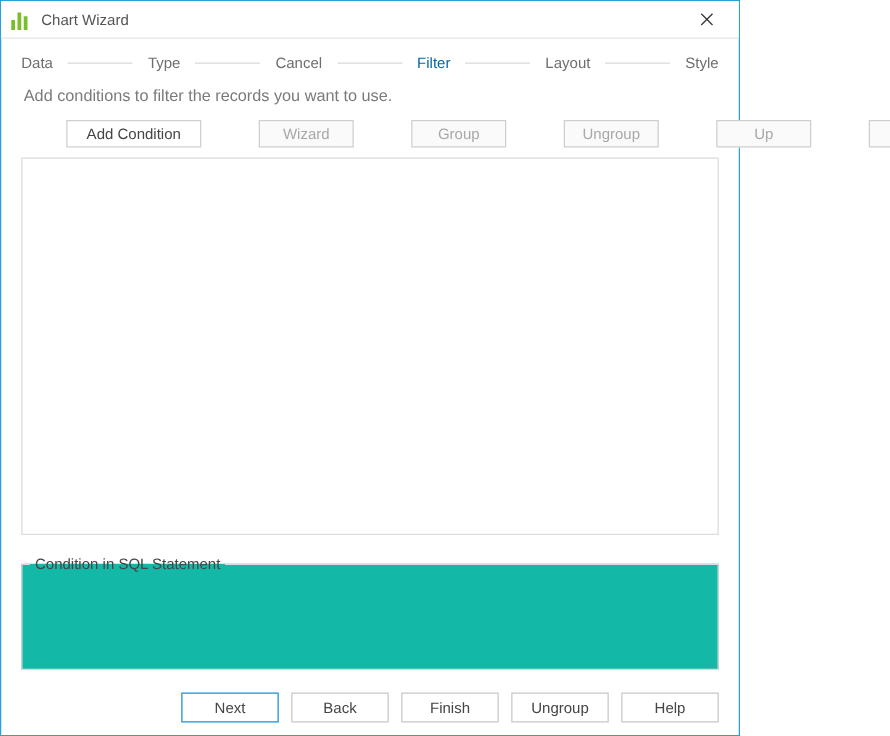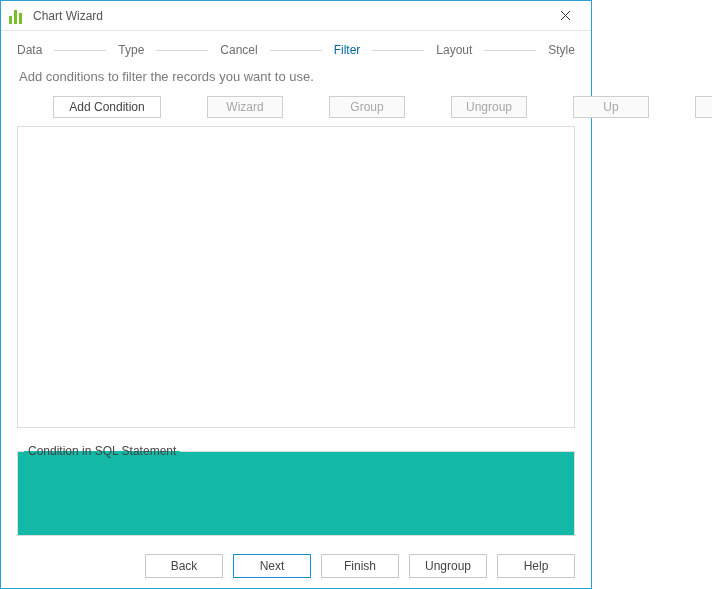--- a/index.html
+++ b/index.html
@@ -202,21 +202,21 @@
       <button class="btn disabled">Down</button>
     </div>
 
     <div class="conditions-area"></div>
 
     <fieldset class="sql-group">
       <legend>Condition in SQL Statement</legend>
     </fieldset>
 
     <div class="nav-buttons">
+      <button class="nav-btn primary">Next</button>
       <button class="nav-btn">Back</button>
-      <button class="nav-btn primary">Next</button>
       <button class="nav-btn">Finish</button>
       <button class="nav-btn">Ungroup</button>
       <button class="nav-btn">Help</button>
     </div>
 
   </div>
 </div>
 
 </body></html>

